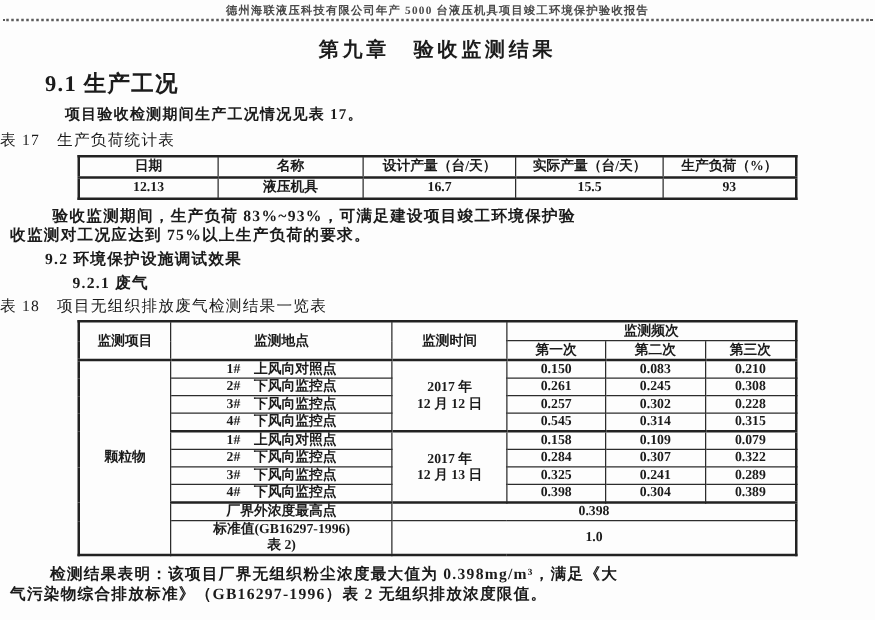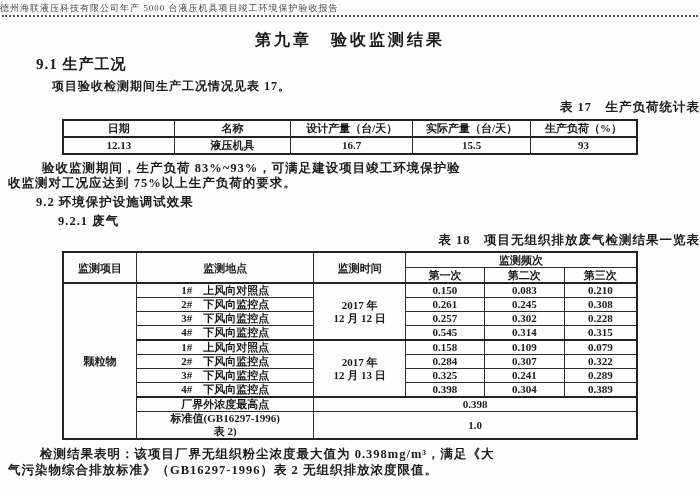--- a/index.html
+++ b/index.html
@@ -7,35 +7,35 @@
     width:700px;height:496px;
     background:#ffffff;
     font-family:"Liberation Serif","DejaVu Serif",serif;
     color:#1b1b1b;
   }
   .page{
     position:relative;width:700px;height:496px;
     background:#fdfdfd;overflow:hidden;
   }
   .doc-header{
-    text-align:left;font-size:9px;line-height:12px;
-    color:#4a4a4a;font-weight:normal;letter-spacing:1px;
+    text-align:center;font-size:9px;line-height:12px;
+    color:#4a4a4a;font-weight:bold;letter-spacing:1px;
     padding-top:2px;
   }
   .dotted-rule{
     border-top:2px dotted #5a5a5a;height:0;margin:1px 2px 0 2px;
   }
   .chapter-title{
     text-align:center;font-size:16px;font-weight:bold;
     letter-spacing:3px;margin:13px 0 4px 0;
   }
-  .h-91{font-size:15px;font-weight:bold;margin:4px 0 0 36px;letter-spacing:1px;}
+  .h-91{font-size:18px;font-weight:bold;margin:4px 0 0 36px;letter-spacing:1px;}
   .intro{font-size:12px;font-weight:bold;margin:4px 0 0 52px;letter-spacing:1px;}
   .table-caption{
-    text-align:right;font-size:12.5px;font-weight:bold;
+    text-align:left;font-size:12.5px;font-weight:normal;
     letter-spacing:1px;margin:4px 0 3px 0;
   }
   table{
     border-collapse:collapse;width:576px;margin:0 auto;
     text-align:center;font-weight:bold;
     font-size:11px;
   }
   td{border:1px solid #2c2c2c;padding:0 2px;}
   .t17{border:2px solid #222;}
   .t17 td{line-height:15px;}

